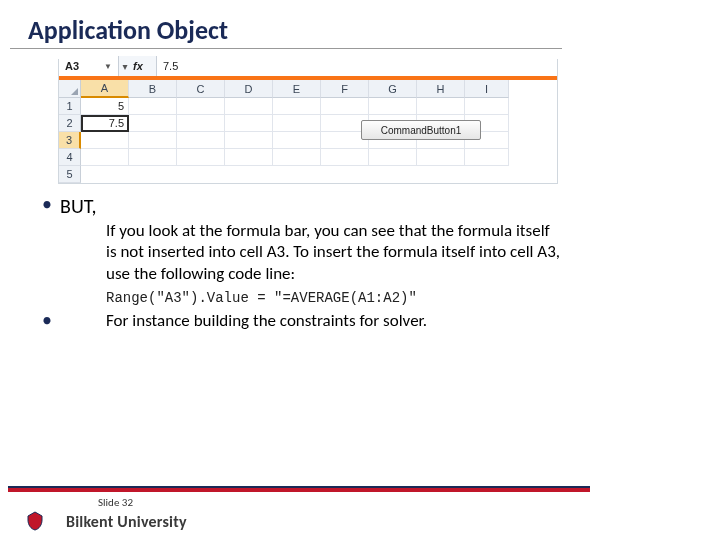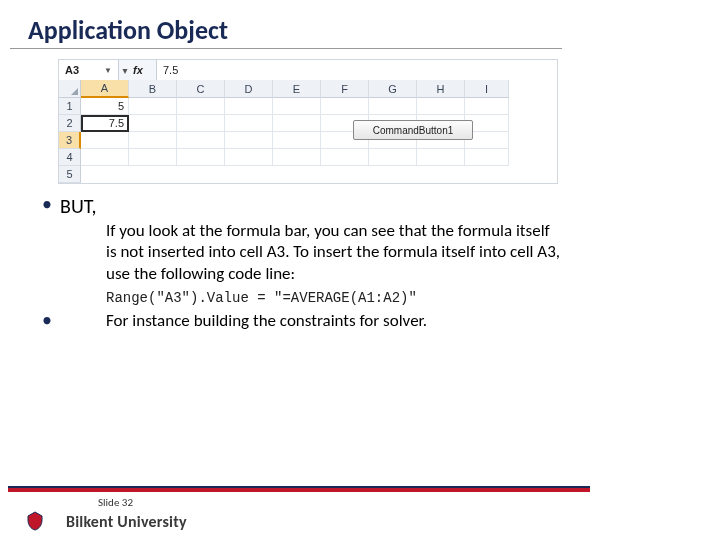--- a/index.html
+++ b/index.html
@@ -1,21 +1,21 @@
 <!DOCTYPE html>
 <html><head>
 <meta charset="utf-8">
 <style>
   * { box-sizing: border-box; margin: 0; padding: 0; }
   html, body { width: 720px; height: 540px; font-family: Calibri, Arial, sans-serif; background: #fff; color: #000; }
   .slide { position: relative; width: 590px; height: 540px; padding: 14px 28px 0 28px; }
   .title { font-size: 26px; font-weight: 700; color: #1a2a57; padding-bottom: 2px; border-bottom: 1px solid #999; margin-left: -18px; padding-left: 18px; }
 
   .excel { margin: 10px 0 8px 30px; width: 500px; font-family: "Segoe UI", Tahoma, sans-serif; font-size: 11px; color: #222; border: 1px solid #d0d7de; background: #fff; }
-  .fbar { display: flex; align-items: flex-start; height: 20px; border-bottom: 6px solid #f97316; background: #f3f6fa; }
+  .fbar { display: flex; align-items: flex-end; height: 20px; border-bottom: 4px solid #f97316; background: #f3f6fa; }
   .namebox { width: 60px; height: 20px; display:flex; align-items:center; justify-content:flex-start; padding:0 6px; border-right:1px solid #c8cfd8; background:#fff; font-weight:700; }
   .namebox .caret { margin-left:auto; font-size:8px; color:#555; }
   .fxcluster { display:flex; align-items:center; width:38px; border-right:1px solid #c8cfd8; height:20px; background:#f3f6fa; }
   .fxbtn { width:12px; text-align:center; color:#555; font-size:10px;}
   .fx { font-style: italic; font-weight:700; color:#222; width:14px; text-align:center;}
   .fval { flex:1; padding:0 6px; background:#fff; height:20px; display:flex; align-items:center; }
   .grid { display:flex; }
   .rowhdrs { display:flex; flex-direction:column; }
   .corner { width:22px; height:18px; background:#eef2f7; border-right:1px solid #c8cfd8; border-bottom:1px solid #c8cfd8; position:relative;}
   .corner::after{content:""; position:absolute; right:2px; bottom:2px; width:0;height:0; border-left:7px solid transparent; border-bottom:7px solid #9aa4b2;}
@@ -23,21 +23,21 @@
   .rh.sel { background:#f9e0a8; border-right:2px solid #d98a00; }
   .cols { flex:1; }
   .chdrs { display:flex; }
   .ch { width:48px; height:18px; background:#eef2f7; border-right:1px solid #d9dee6; border-bottom:1px solid #c8cfd8; display:flex;align-items:center;justify-content:center; color:#3a4656;}
   .ch.sel { background:#f9e0a8; border-bottom:2px solid #d98a00;}
   .ch.last{ width:44px;}
   .rows .row{ display:flex; }
   .cell{ width:48px; height:17px; border-right:1px solid #e1e5ec; border-bottom:1px solid #e1e5ec; display:flex; align-items:center; justify-content:flex-end; padding:0 4px;}
   .cell.last{width:44px;}
   .cell.active{ outline:2px solid #2b2b2b; outline-offset:-2px;}
-  .btn3d{ position:absolute; left:294px; top:40px; width:120px; height:20px; background:linear-gradient(#fdfdfd,#e6e6e6); border:1px solid #888; border-radius:2px; font-size:10px; display:flex; align-items:center; justify-content:center;}
+  .btn3d{ position:absolute; left:302px; top:40px; width:120px; height:20px; background:linear-gradient(#fdfdfd,#e6e6e6); border:1px solid #888; border-radius:2px; font-size:10px; display:flex; align-items:center; justify-content:center;}
   .gridwrap{position:relative;}
 
   ul.bul { list-style: none; margin-top: 10px; }
   ul.bul > li { position: relative; padding-left: 32px; font-size: 20px; margin-bottom: 4px; }
   ul.bul > li::before { content:"•"; position:absolute; left:14px; top:0; color:#1a2a57; font-size:20px; line-height:1; }
   .sub { margin: 2px 0 6px 46px; font-size: 17px; line-height: 1.25; }
   .code { margin: 2px 0 4px 46px; font-family: "Courier New", monospace; font-size: 14px; color:#222;}
   .footer { position:absolute; left:8px; right:0; bottom:0; height:54px; }
   .redbar { height:6px; background:#c0162a; border-top:2px solid #1a2a57; }
   .slideno { font-size:11px; color:#333; margin:4px 0 0 90px; }

